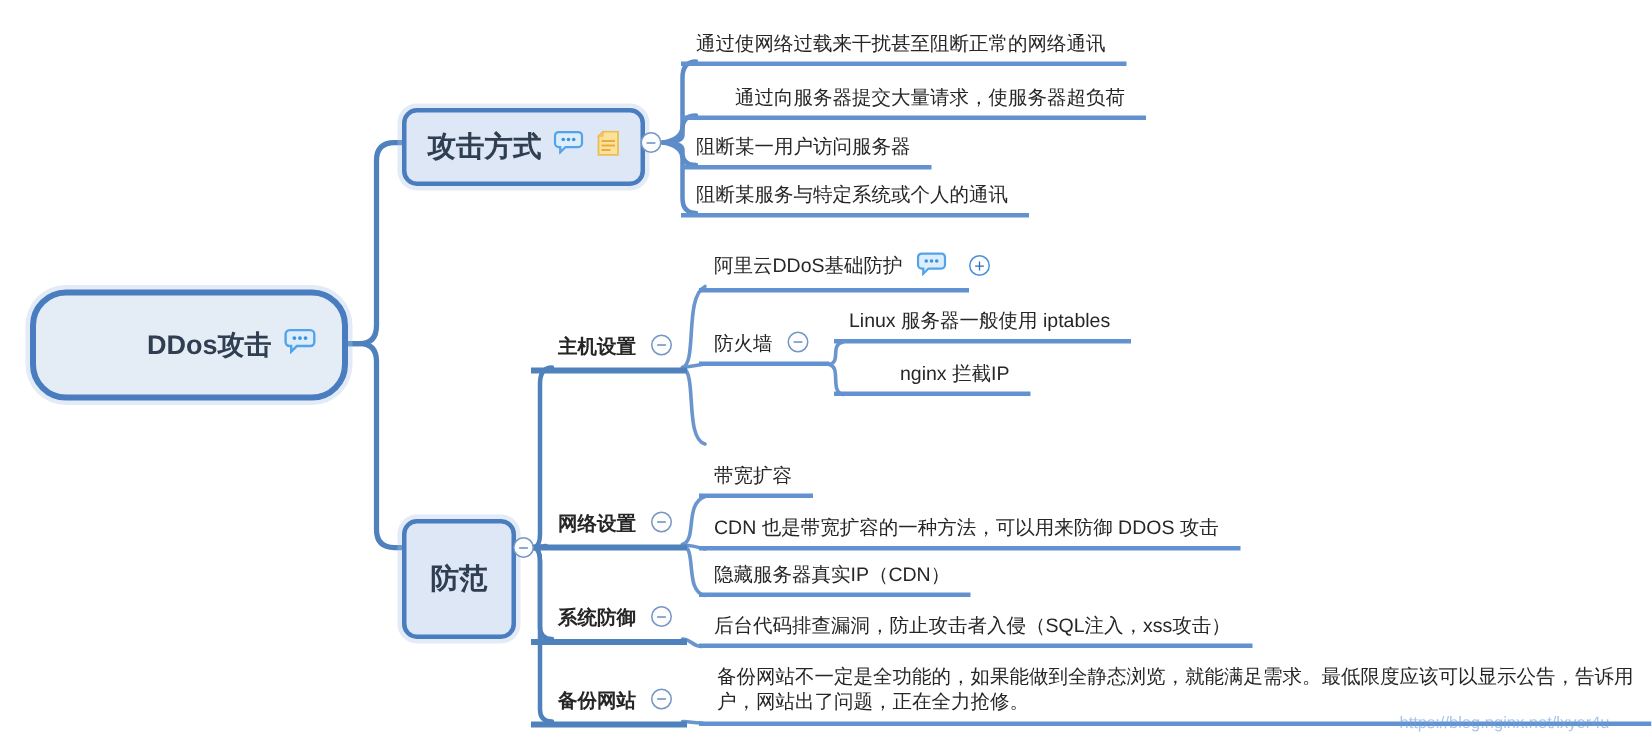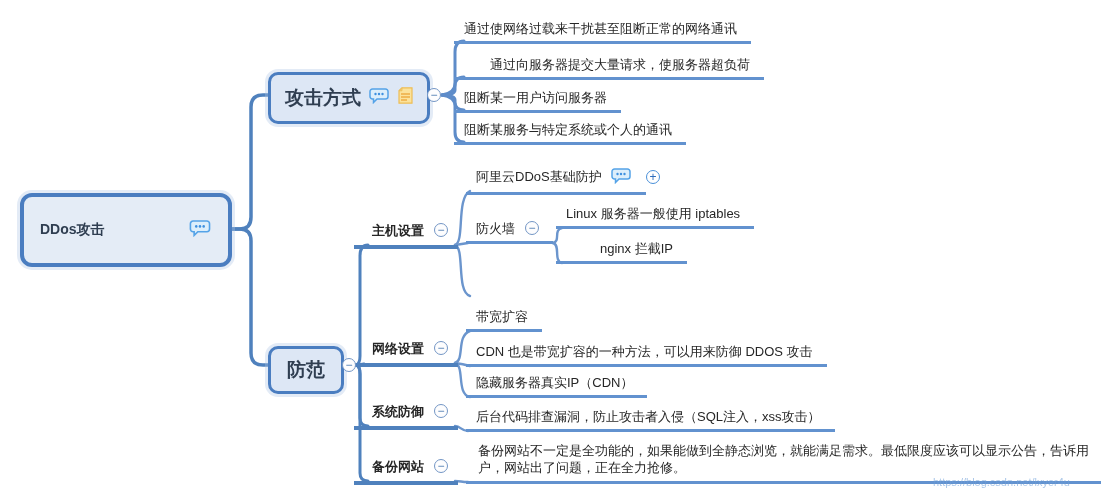--- a/index.html
+++ b/index.html
@@ -3,24 +3,24 @@
 <meta charset="utf-8">
 <style>
   html,body{margin:0;padding:0;background:#fff;}
   .canvas{position:relative;width:1101px;height:500px;background:#fff;overflow:hidden;
           font-family:"Liberation Sans","DejaVu Sans",sans-serif;color:#262626;}
   svg.wires{position:absolute;left:0;top:0;z-index:1;}
   .node{position:absolute;z-index:3;display:flex;align-items:center;gap:8px;
         background:#dde7f5;border:3px solid #4a7dc0;border-radius:10px;
         font-weight:bold;font-size:19px;color:#2f3e51;white-space:nowrap;
         box-shadow:0 0 0 3px rgba(176,198,228,.35);}
-  .root{left:20px;top:193px;width:172px;height:46px;padding:10px 16px;justify-content:space-between;
-        border-width:4px;border-radius:12px;background:#e4ecf6;font-size:14px;}
+  .root{left:20px;top:193px;width:172px;height:46px;padding:10px 16px;justify-content:flex-end;
+        border-width:4px;border-radius:24px;background:#e4ecf6;font-size:18px;}
   .n-attack{left:268px;top:72px;padding:10px 14px;}
-  .n-defense{left:268px;top:346px;padding:8px 16px;}
+  .n-defense{left:268px;top:346px;padding:24px 16px;}
   .leaf{position:absolute;z-index:2;font-size:13px;line-height:17px;white-space:nowrap;
         padding:0 14px 4px 10px;border-bottom:3px solid #6292cf;}
   .leaf .ic{margin-left:6px;vertical-align:-3px;}
   .sub{position:absolute;z-index:2;left:354px;font-size:13px;font-weight:bold;line-height:17px;
        white-space:nowrap;padding:0 10px 6px 18px;border-bottom:4px solid #4f81bd;}
   .btn{display:inline-block;width:14px;height:14px;border-radius:50%;border:1.5px solid #7396c5;
        background:#fdfdfe;color:#537fb4;font-size:12px;line-height:13px;text-align:center;
        font-weight:400;box-sizing:border-box;}
   .sub .btn{margin-left:10px;vertical-align:1px;}
   .leaf .btn{margin-left:10px;vertical-align:1px;}
@@ -136,15 +136,15 @@
 
 
   <div class="leaf" style="left:466px;top:308px;">带宽扩容</div>
   <div class="leaf" style="left:466px;top:343px;">CDN 也是带宽扩容的一种方法，可以用来防御 DDOS 攻击</div>
   <div class="leaf" style="left:466px;top:374px;">隐藏服务器真实IP（CDN）</div>
 
   <div class="leaf" style="left:466px;top:408px;">后台代码排查漏洞，防止攻击者入侵（SQL注入，xss攻击）</div>
 
   <div class="leaf wrap" style="left:466px;top:442px;">备份网站不一定是全功能的，如果能做到全静态浏览，就能满足需求。最低限度应该可以显示公告，告诉用户，网站出了问题，正在全力抢修。</div>
 
-  <div class="watermark">https://blog.csdn.net/lxyer4u</div>
+  <div class="watermark">https://blog.nginx.net/lxyer4u</div>
 
 </div>
 
 </body></html>

